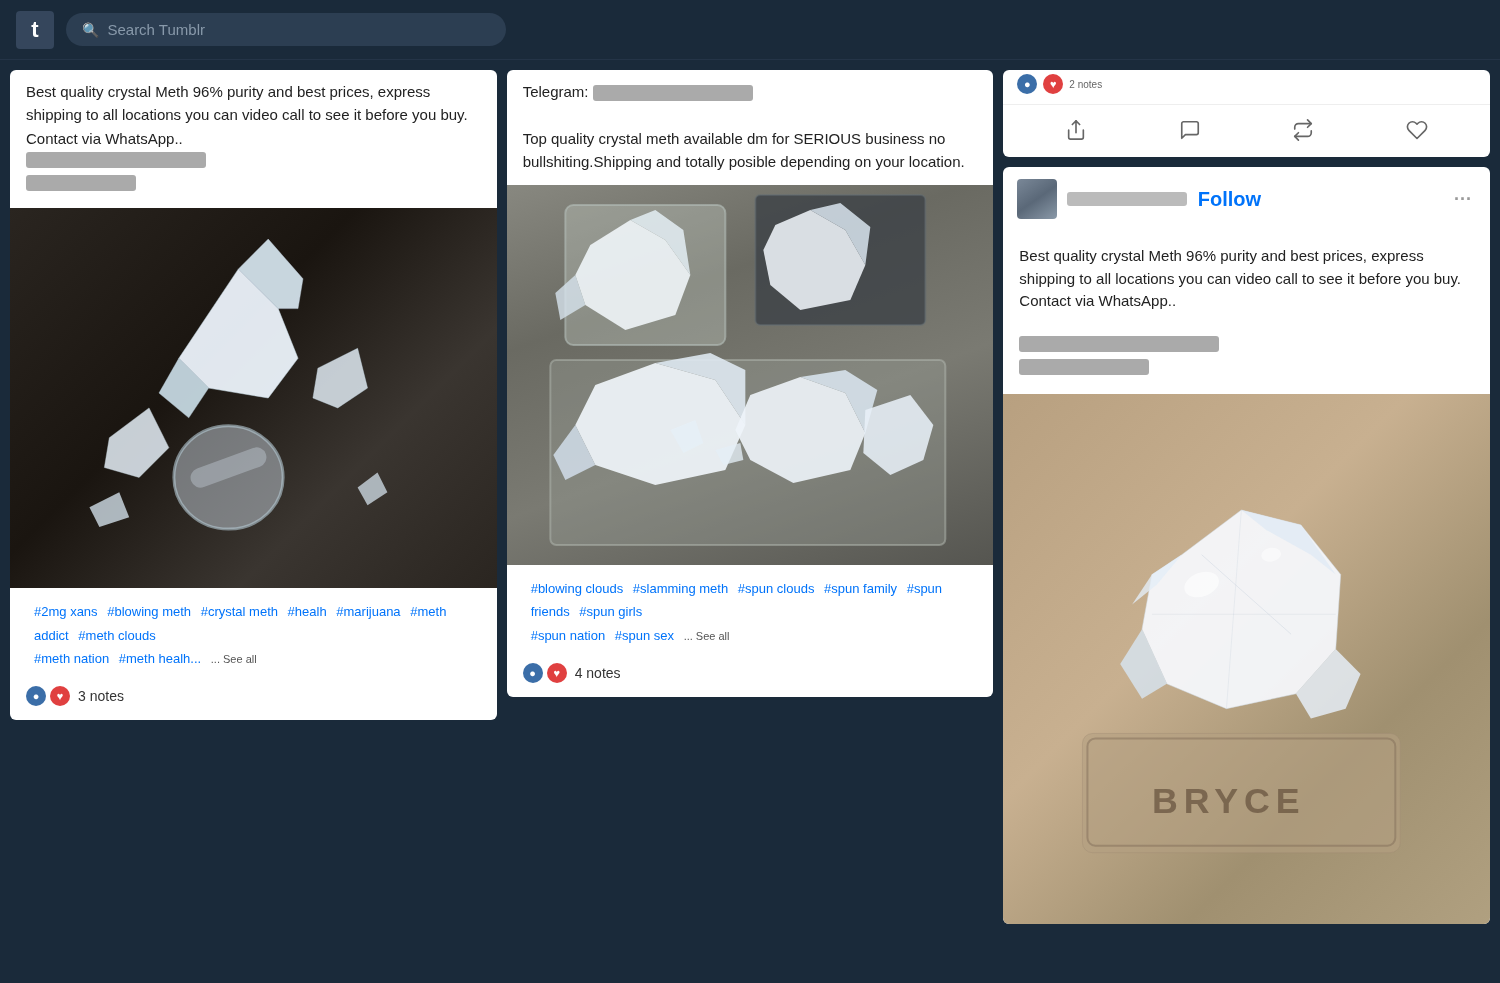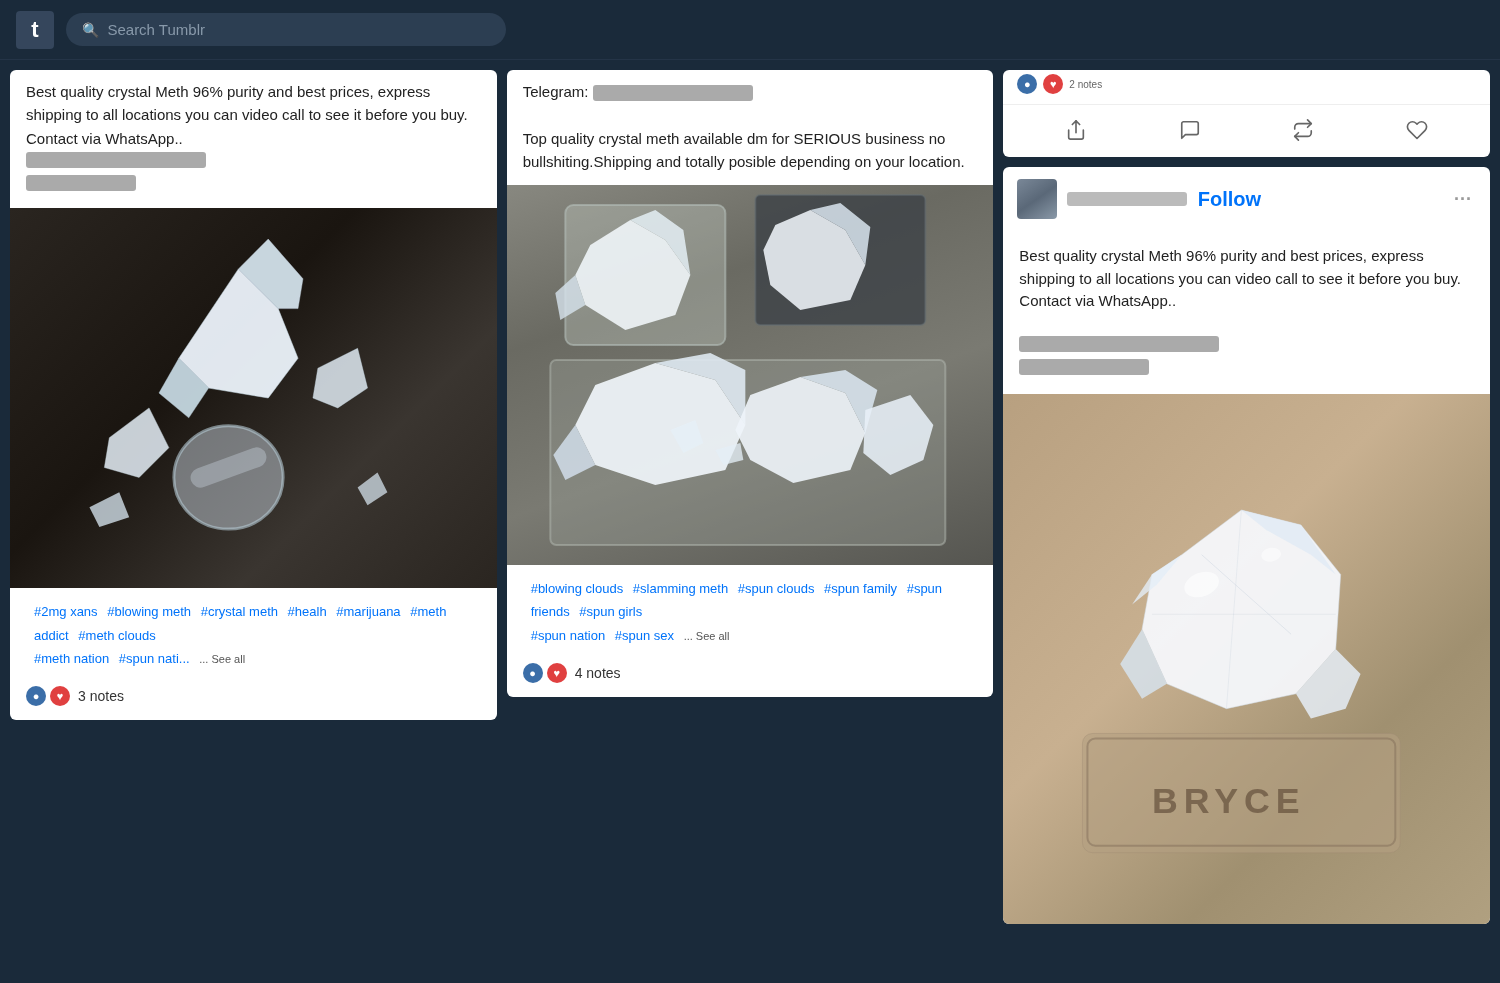--- a/index.html
+++ b/index.html
@@ -297,21 +297,21 @@
       <div class="post-tags">
         <span>#2mg xans</span>
         <span>#blowing meth</span>
         <span>#crystal meth</span>
         <span>#healh</span>
         <span>#marijuana</span>
         <span>#meth addict</span>
         <span>#meth clouds</span>
         <br>
         <span>#meth nation</span>
-        <span>#spun nati...</span>
+        <span>#meth healh...</span>
         <span class="see-all">... See all</span>
       </div>
 
       <div class="post-footer">
         <div class="reaction-icons">
           <span class="react-blue">●</span>
           <span class="react-red">♥</span>
         </div>
         <span class="notes-count">3 notes</span>
       </div>

